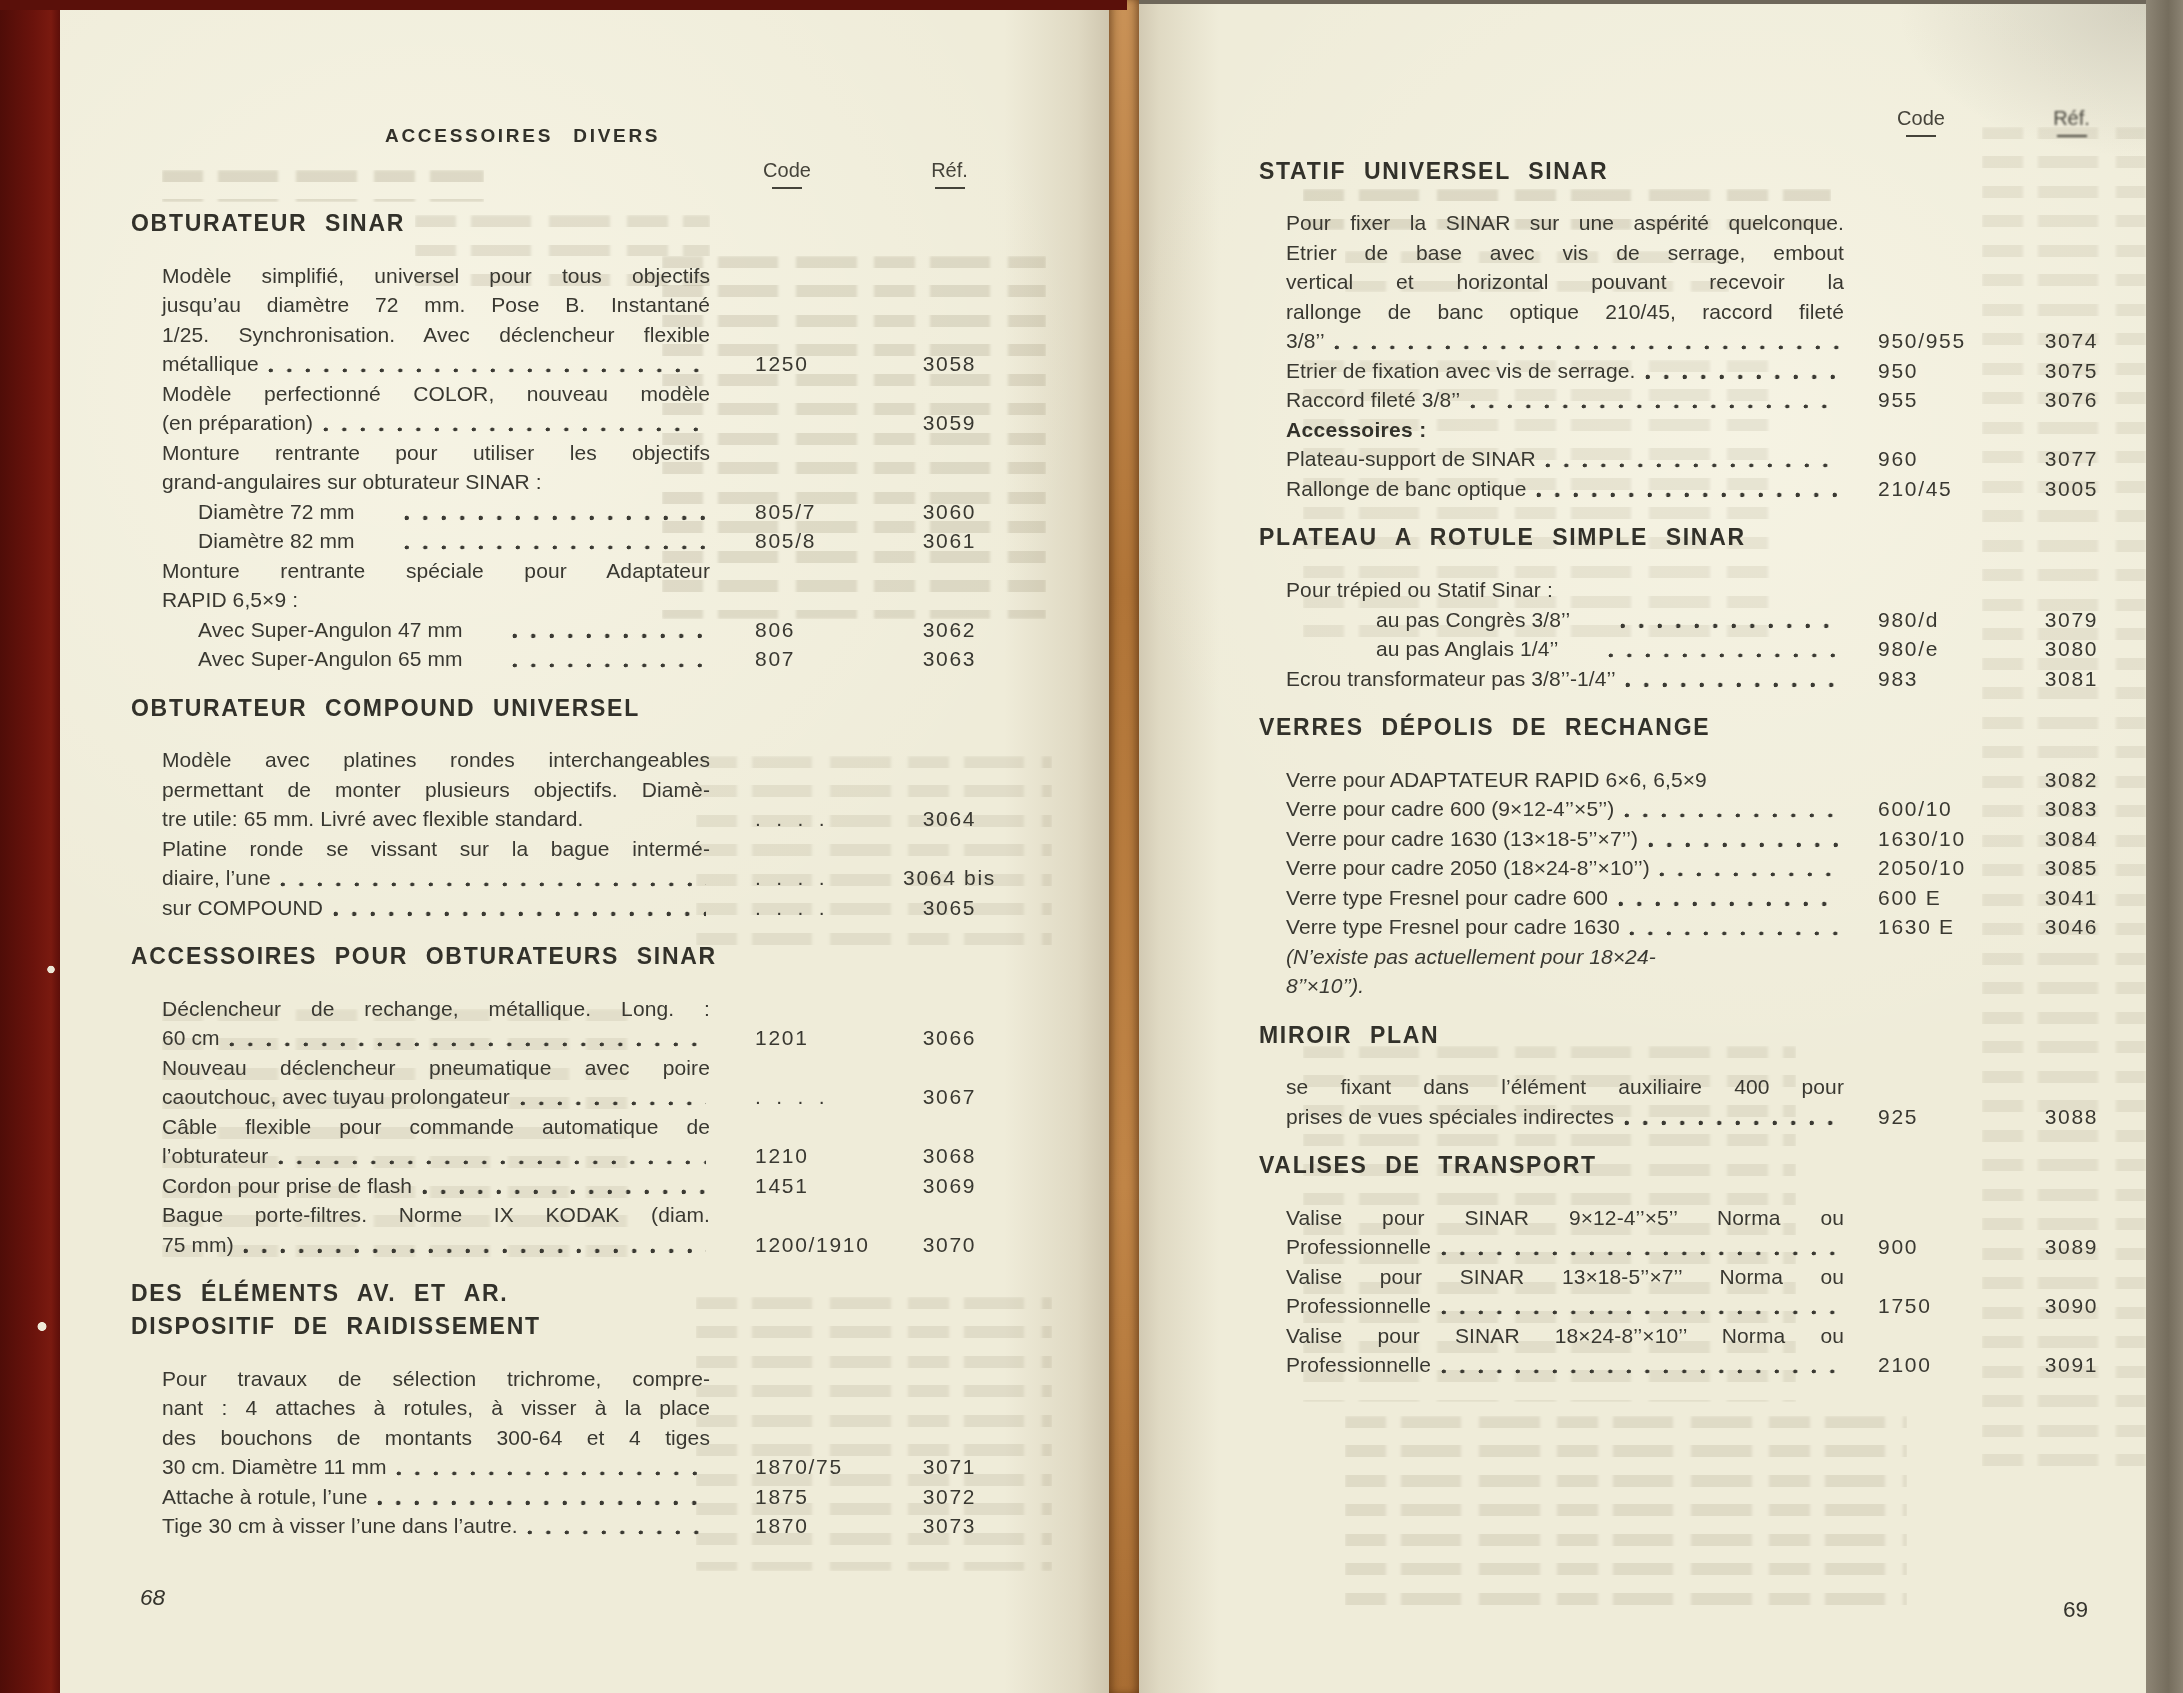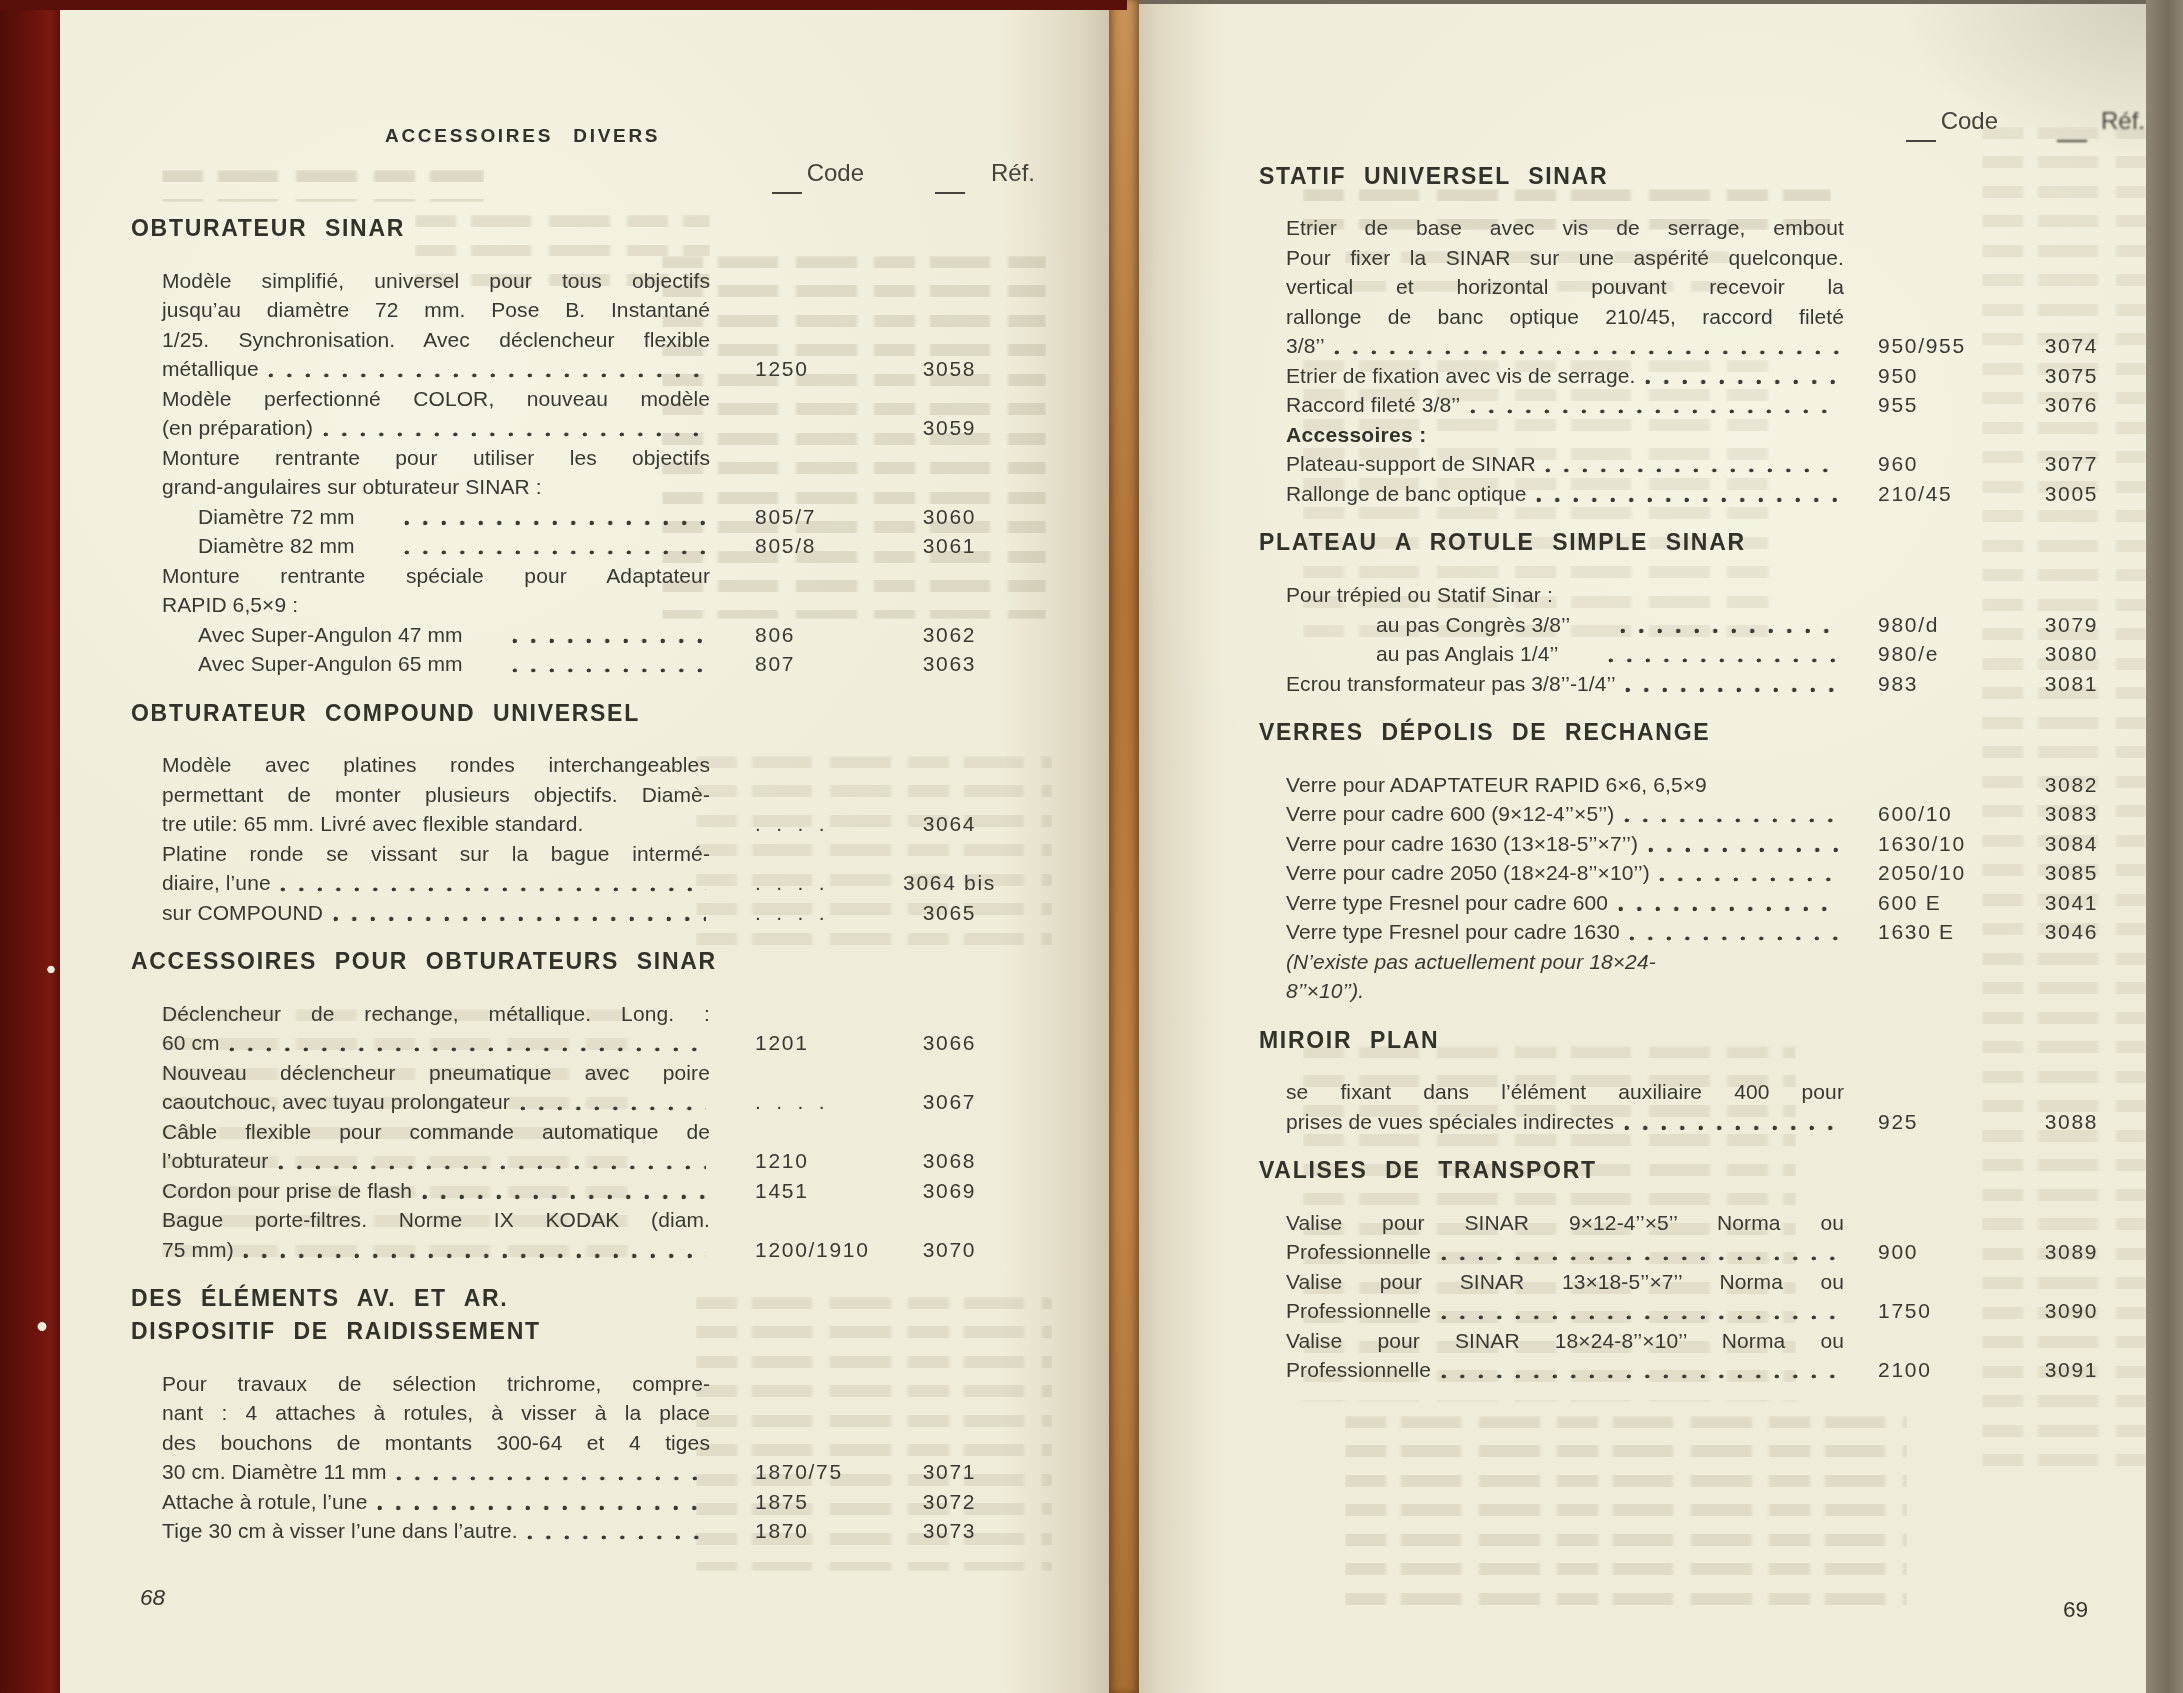--- a/index.html
+++ b/index.html
@@ -43,21 +43,21 @@
       linear-gradient(270deg,rgba(0,0,0,0) 92%,rgba(110,80,35,.12) 98%,rgba(92,63,25,.2) 100%),
       #efecd9;}
   .content{position:absolute;top:0;z-index:2;}
   .page-left  .content{left:103px;width:874px;padding-top:116px;}
   .page-right .content{left:147px;width:860px;padding-top:103px;}
   
   .title{font-size:19px;font-weight:bold;letter-spacing:2.7px;word-spacing:12.3px;color:#32312a;margin:0 0 12.3px 223px;white-space:nowrap;}
   .colheads{display:grid;margin-bottom:12.3px;}
   .pl .colheads{grid-template-columns:548px 154px 171px;}
   .pr .colheads{grid-template-columns:558px 154px 147px;}
-  .ch{font-size:24px;color:#45433a;text-align:right;}
+  .ch{font-size:20px;color:#45433a;text-align:center;}
   .ch .dash{width:30px;border-top:2.4px solid #45433a;margin:4.8px auto 0;}
   .blurred{filter:blur(0.9px);}
   .heading{font-weight:bold;font-size:23px;letter-spacing:1.7px;word-spacing:9.6px;color:#32312a;line-height:33px;margin:18px 0 20.6px -31px;}
   .pr .heading{margin-left:-27px;}
   .subhead{font-weight:bold;font-size:21px;line-height:29.5px;color:#32312a;letter-spacing:0.3px;}
   .item{display:grid;align-items:end;}
   .pl .item{grid-template-columns:548px 154px 171px;}
   .pr .item{grid-template-columns:558px 154px 147px;}
   .desc{font-size:21px;line-height:29.5px;color:#393831;letter-spacing:0.1px;}
   .desc.italic{font-style:italic;}
@@ -353,22 +353,22 @@
           <span>Réf.</span>
           <div class="dash"></div>
         </div>
       </div>
       <div id="right-blocks">
           <div class="heading">
             <div class="hline">STATIF UNIVERSEL SINAR</div>
           </div>
           <div class="item">
             <div class="desc">
+              <div class="jline">Pour fixer la SINAR sur une aspérité quelconque.</div>
               <div class="jline">Etrier de base avec vis de serrage, embout</div>
-              <div class="jline">Pour fixer la SINAR sur une aspérité quelconque.</div>
               <div class="jline">vertical et horizontal pouvant recevoir la</div>
               <div class="jline">rallonge de banc optique 210/45, raccord fileté</div>
               <div class="tailrow">
                 <span class="tail">3/8’’</span>
                 <div class="leader"></div>
               </div>
             </div>
             <div class="code">950/955</div>
             <div class="ref">3074</div>
           </div>

